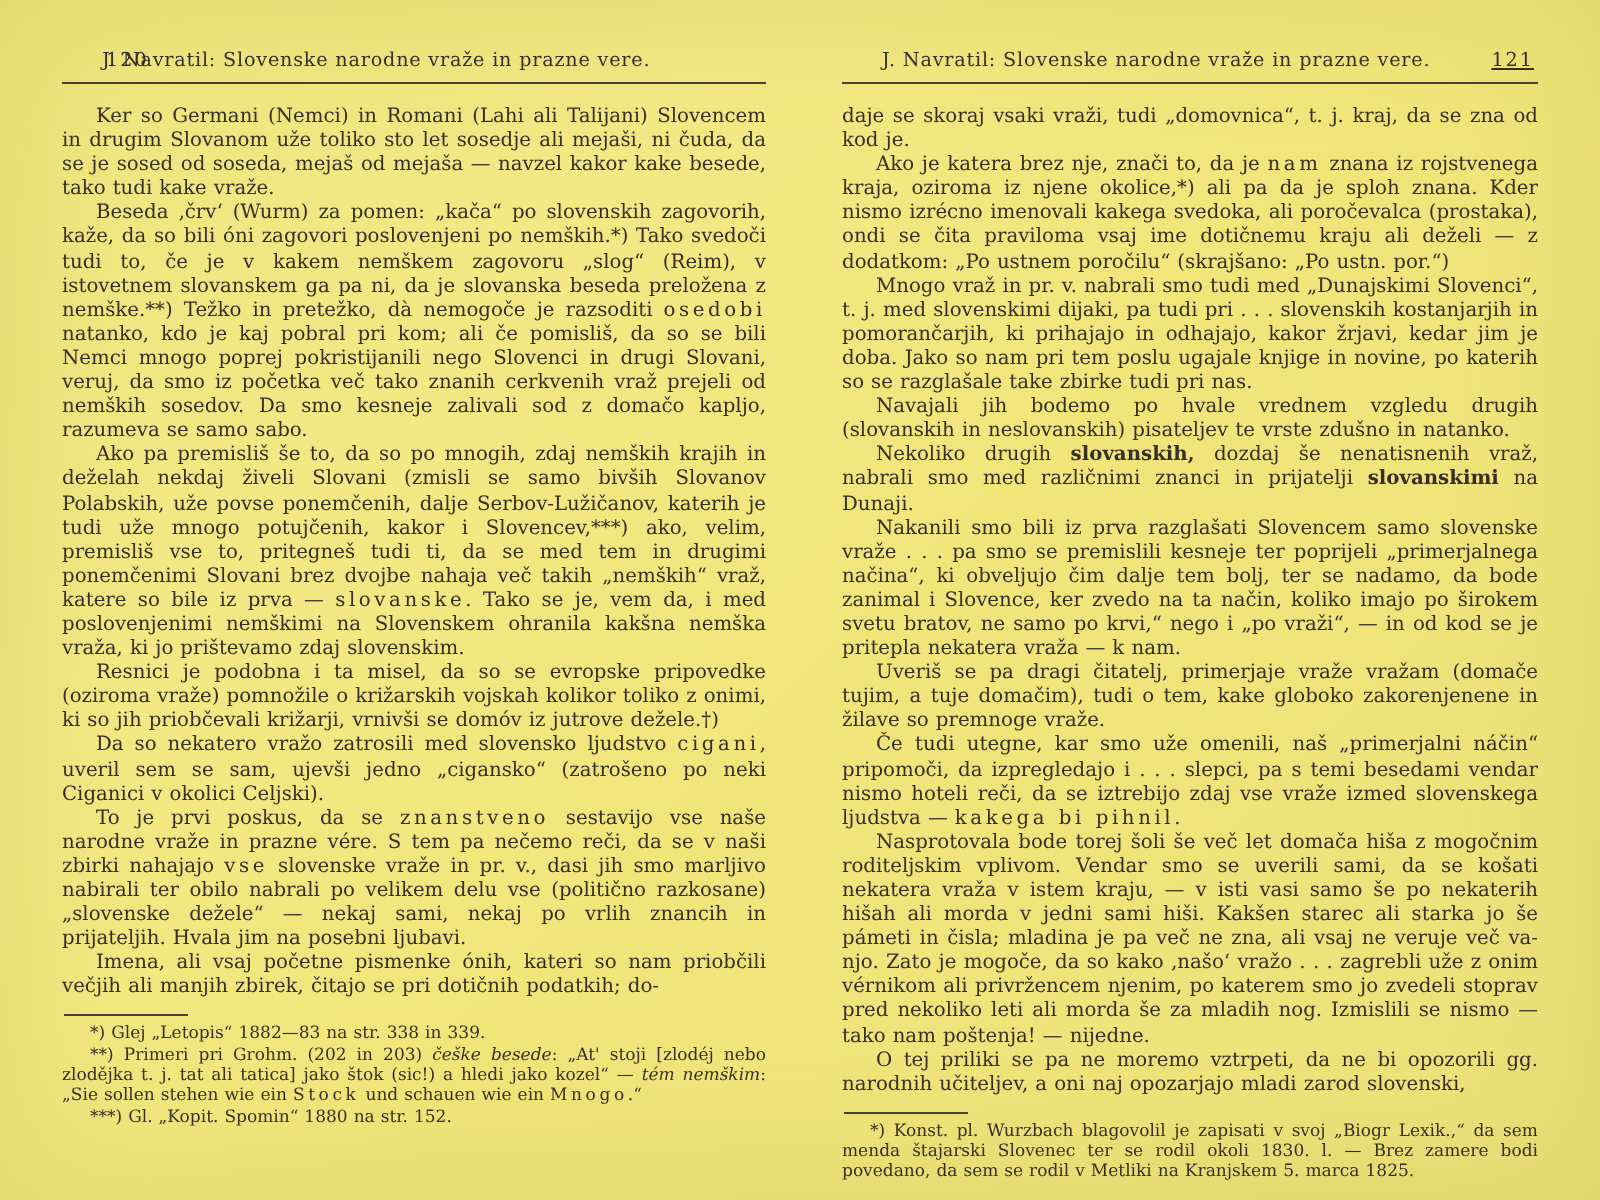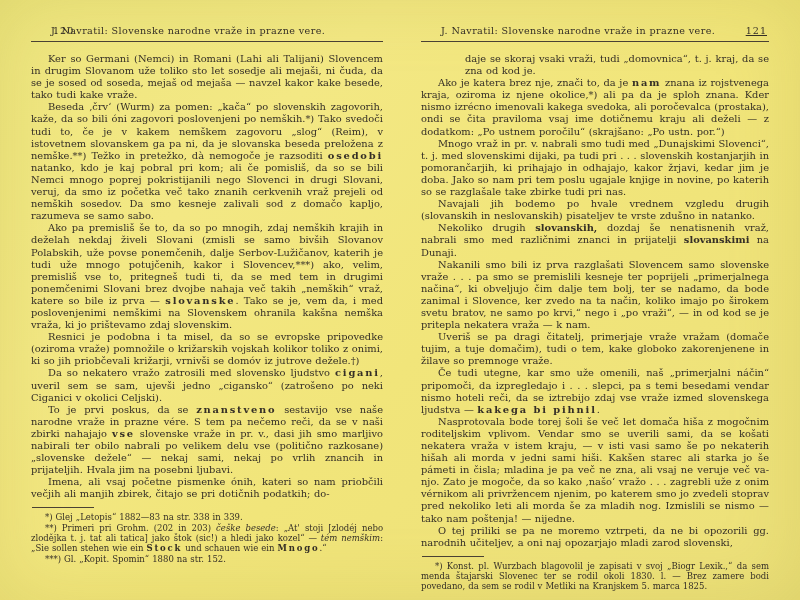--- a/index.html
+++ b/index.html
@@ -25,23 +25,23 @@
   .runhead .pagenum{position:absolute;top:0;font-size:9.6px;letter-spacing:1px;}
   .page.left  .pagenum{left:2px;}
   .page.right .pagenum{right:2px;text-decoration:underline;}
   .headrule{border:0;border-top:1.2px solid #4a4133;margin:4px 0 11px 0;}
 
   .body p{
     margin:0;text-align:justify;text-indent:17px;
     font-size:9.9px;line-height:12.1px;
     word-spacing:.4px;
   }
-  .body p.noindent{text-indent:0;margin-left:44px;}
+  .body p.noindent{text-indent:0;}
 
-  .sp{letter-spacing:1.8px;font-weight:bold;}
+  .sp{letter-spacing:1.8px;}
   .b{font-weight:bold;}
   .i{font-style:italic;}
 
   .fnrule{border:0;border-top:1px solid #4a4133;width:62px;margin:7px 0 4px 1px;}
   .footnotes p{
     margin:0;text-align:justify;text-indent:14px;
     font-size:8.5px;line-height:10.3px;word-spacing:.3px;
   }
 </style>
 </head>

